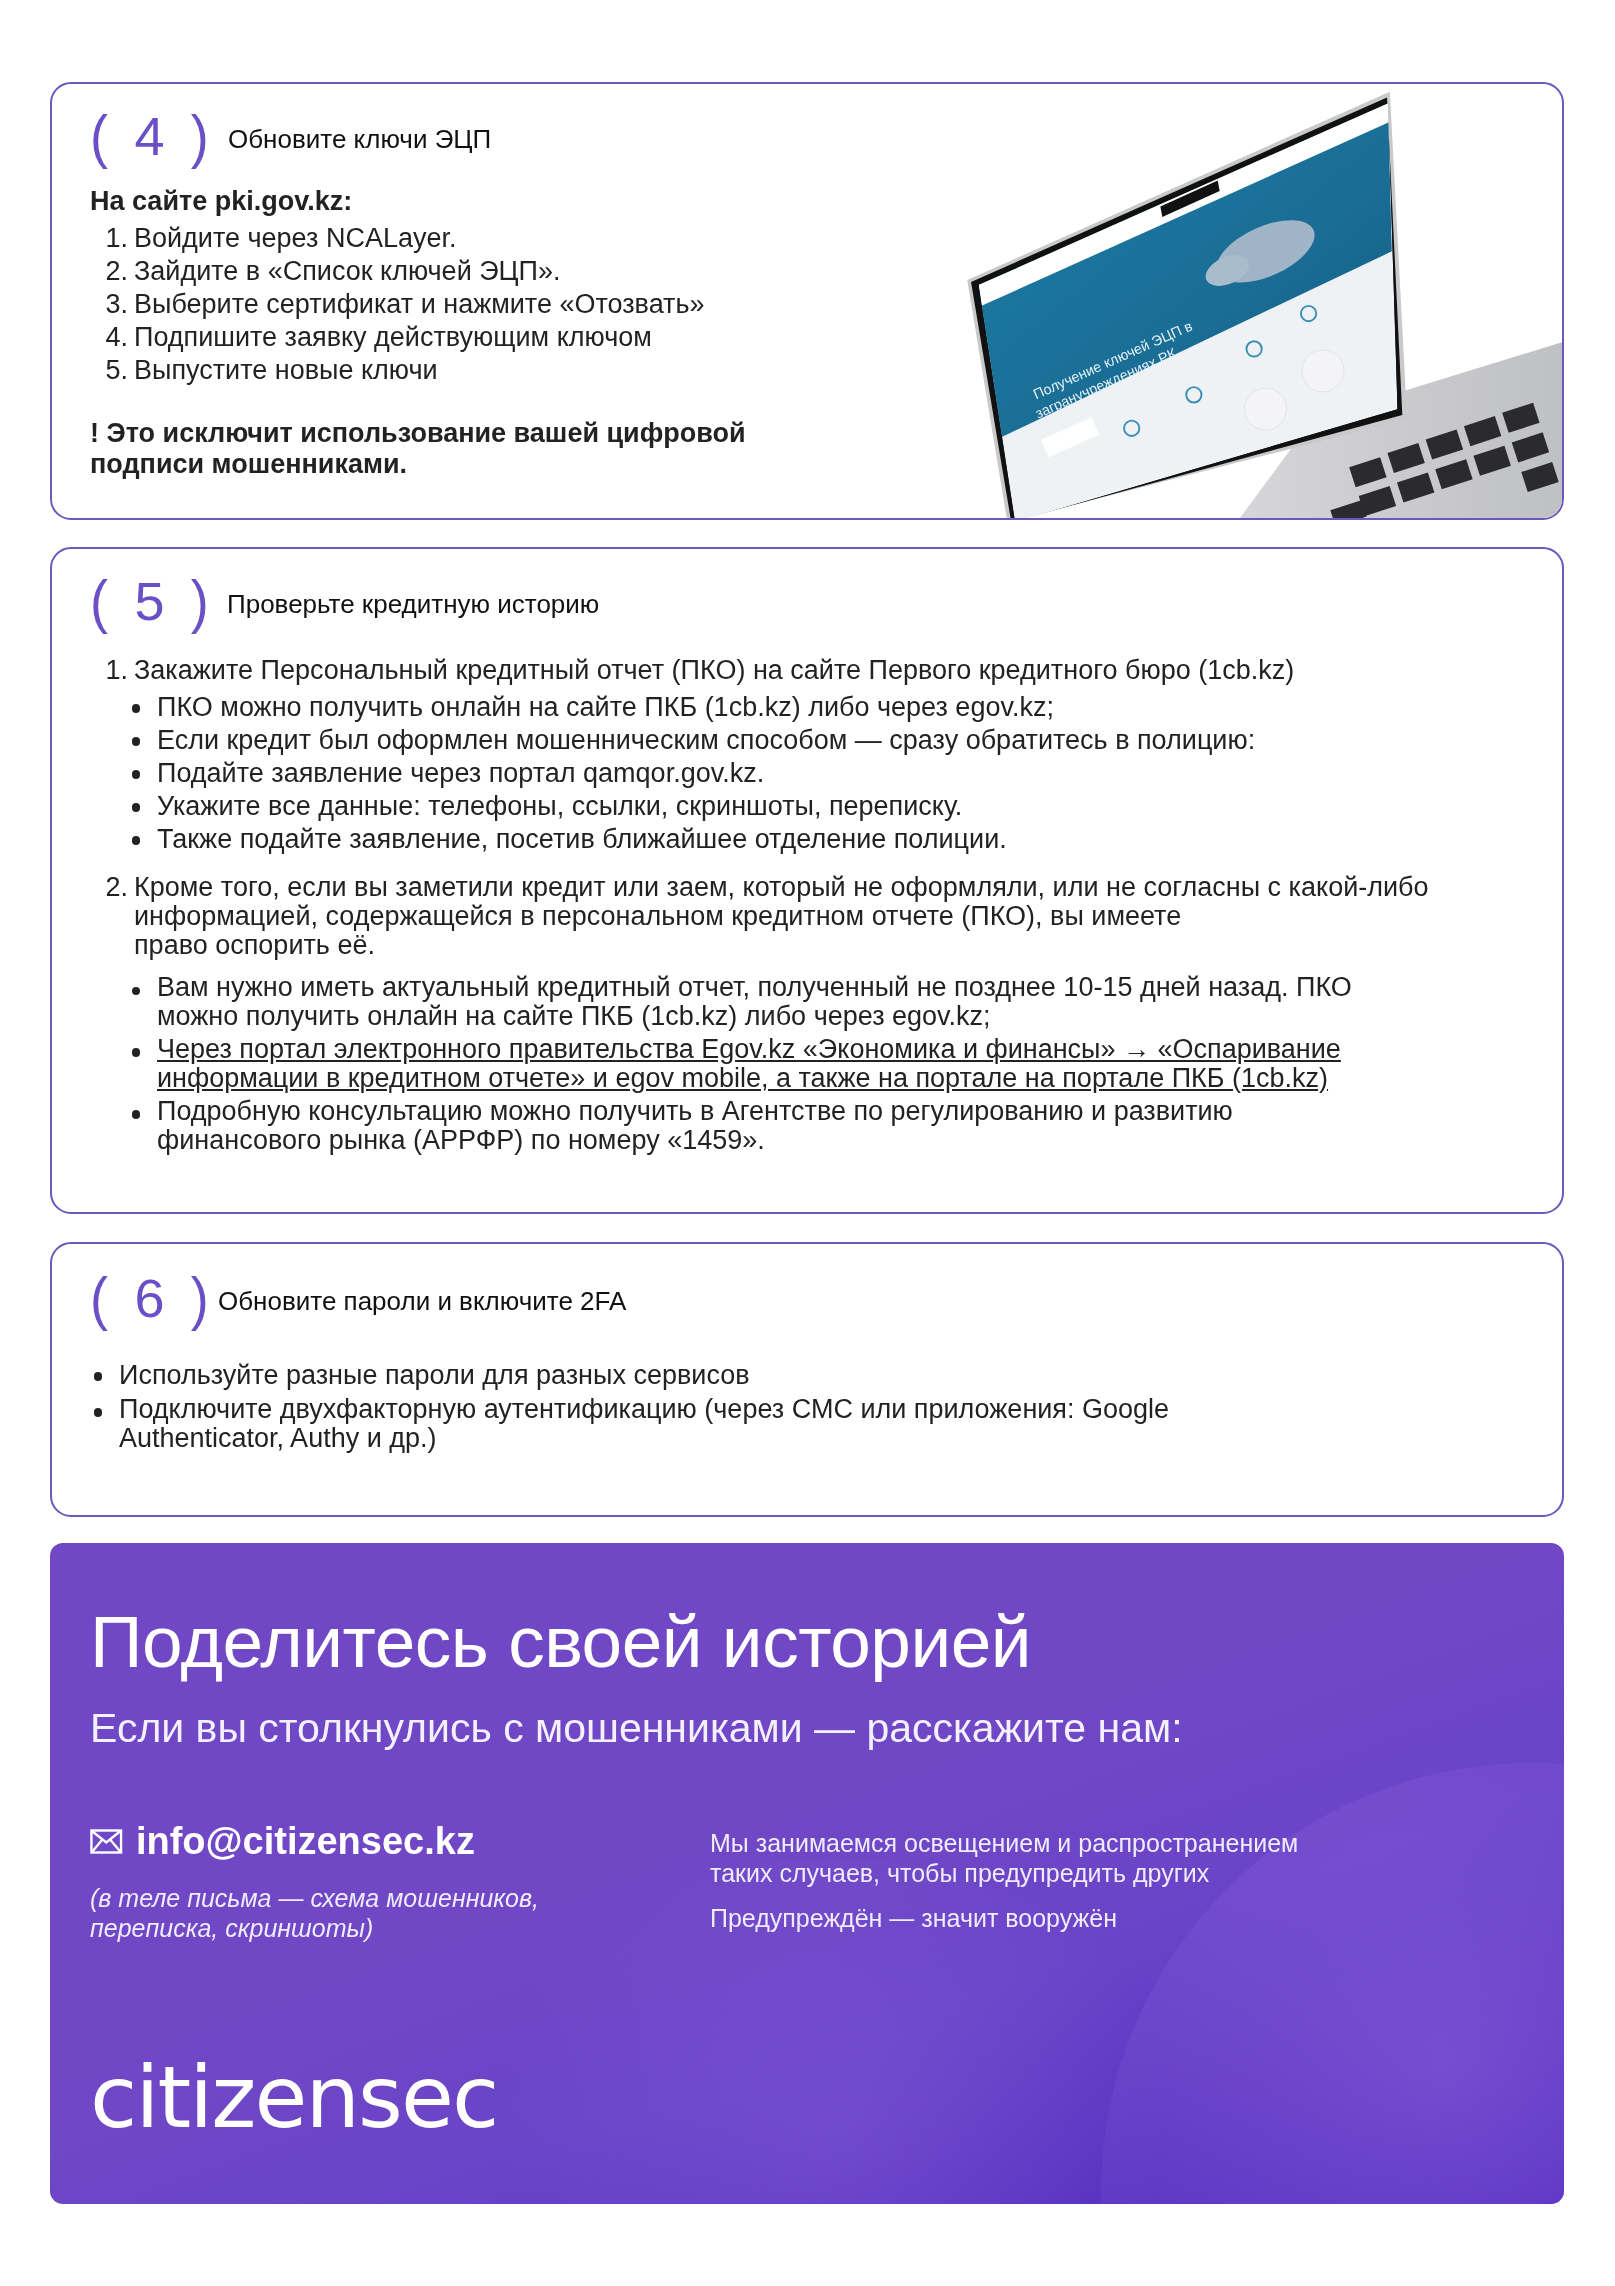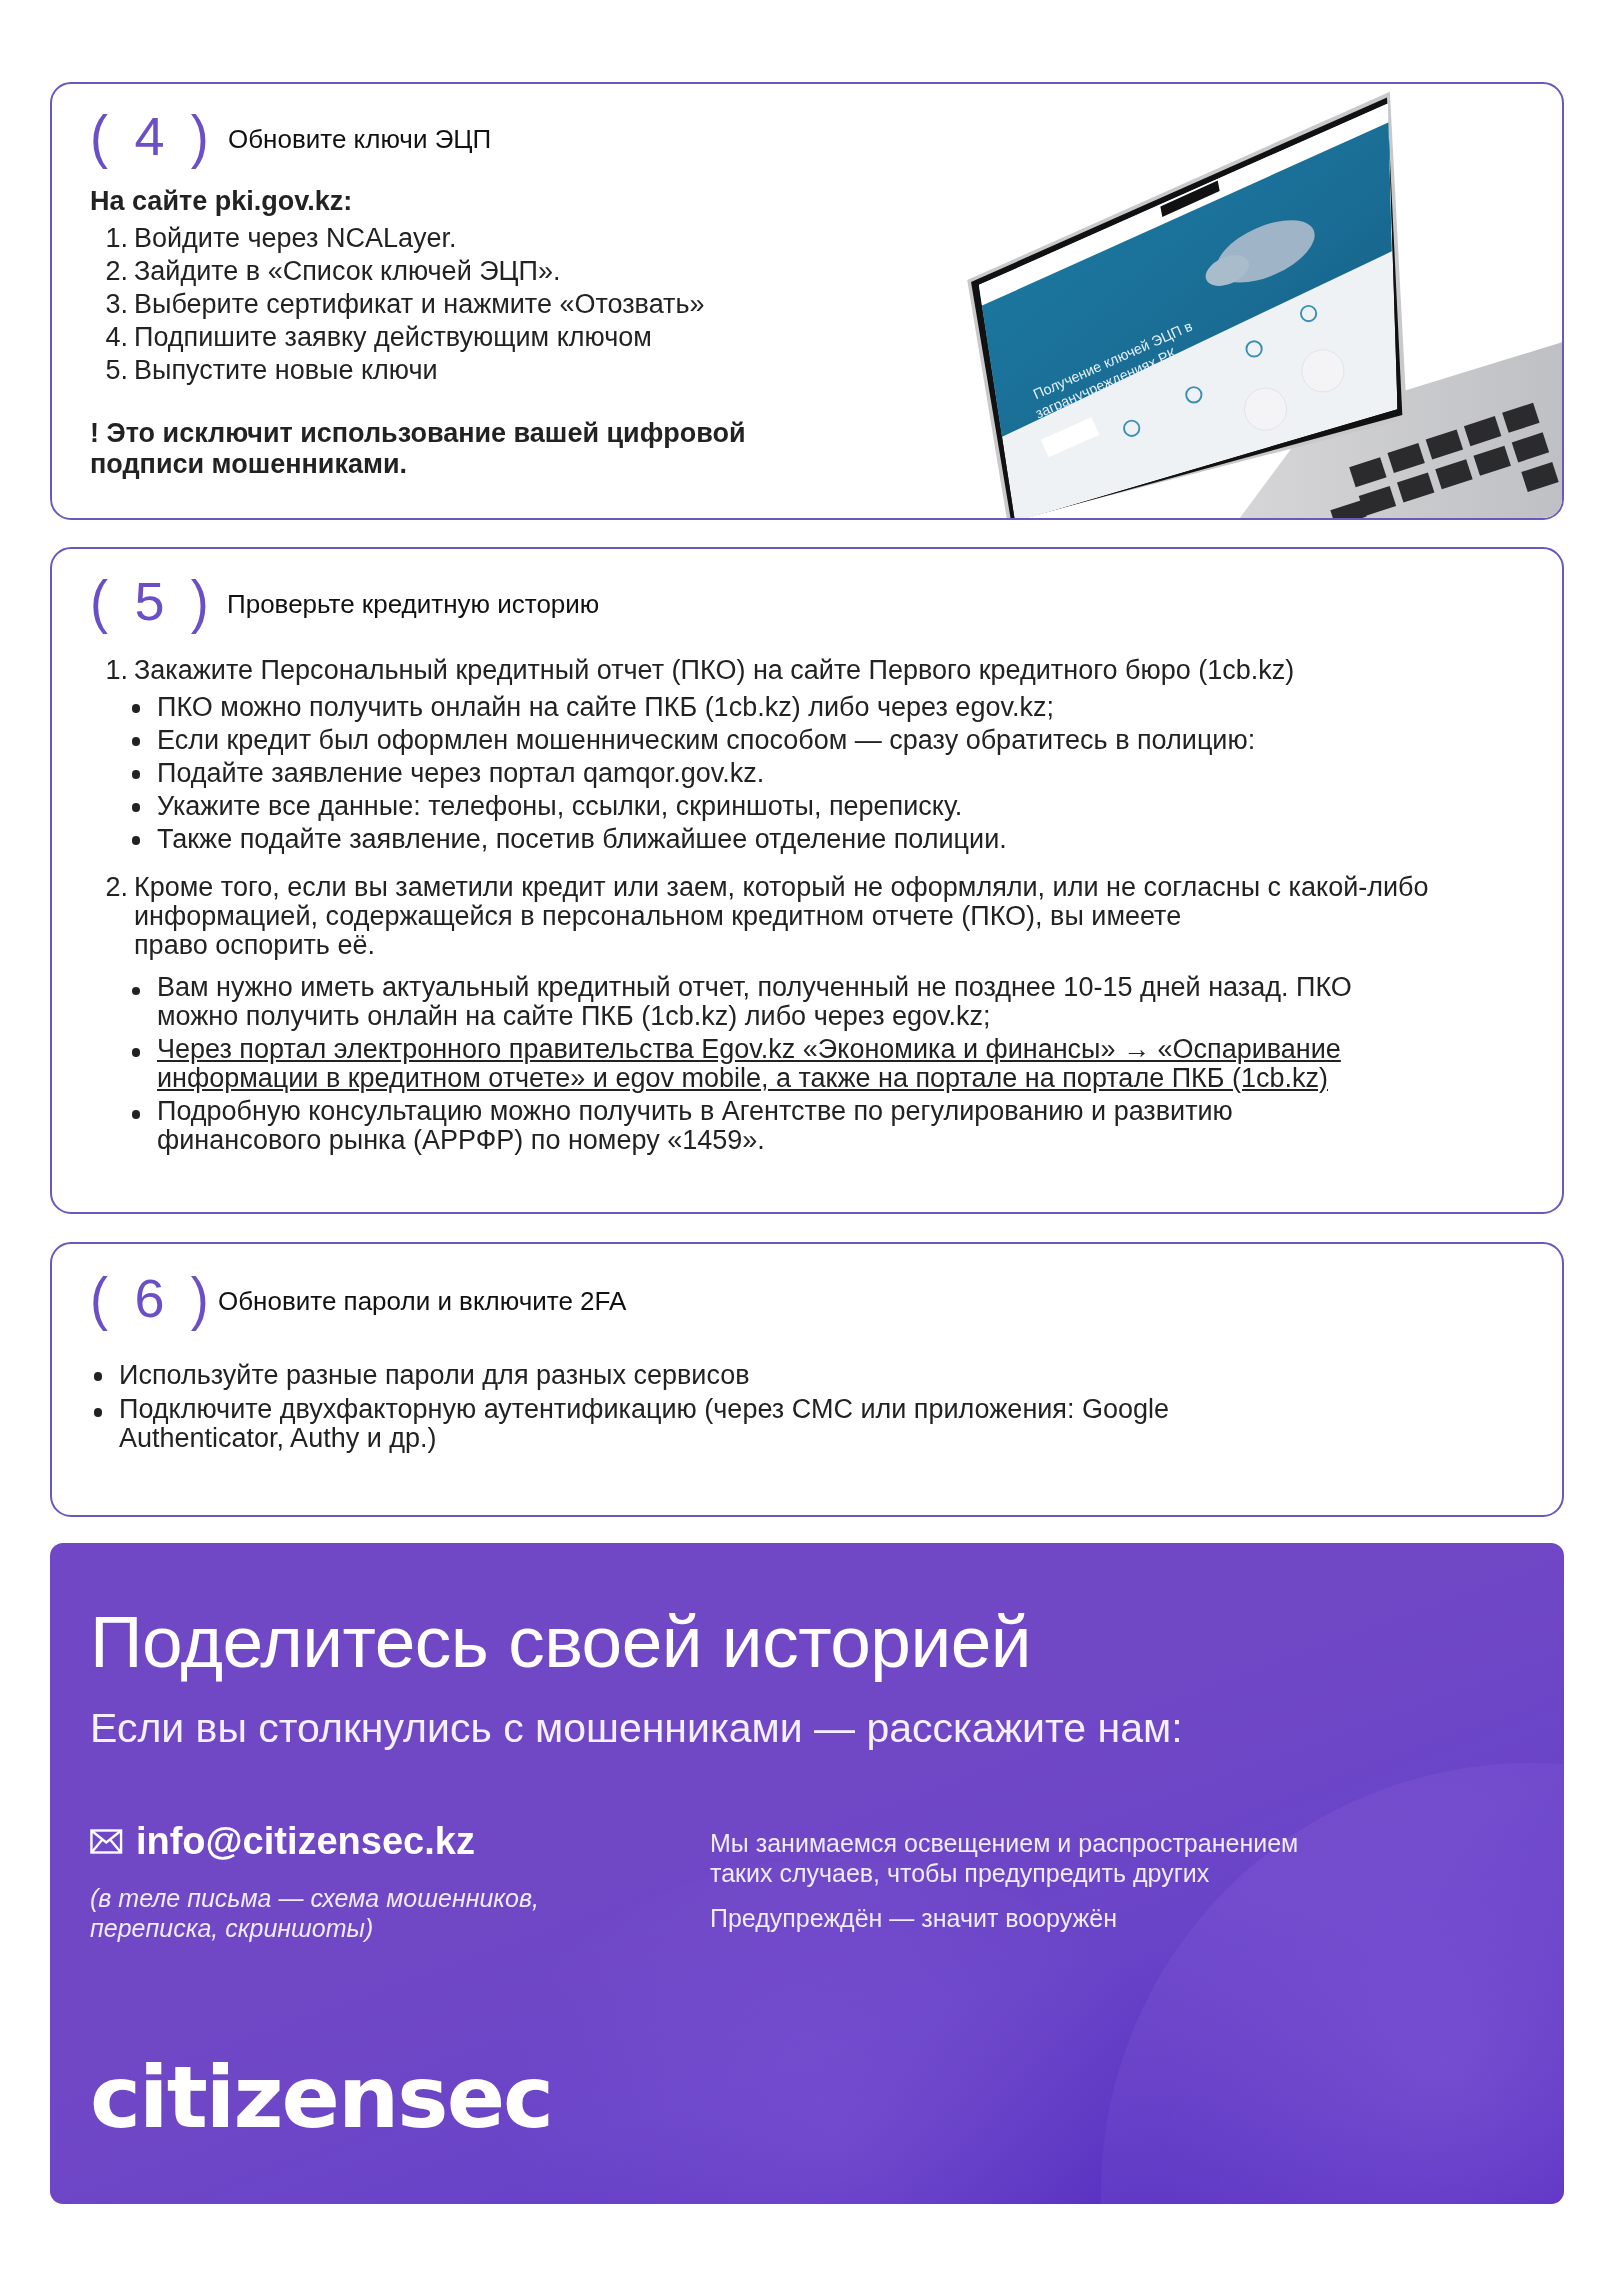--- a/index.html
+++ b/index.html
@@ -47,21 +47,21 @@
   .glow2 {
     position: absolute; left: 401px; top: 315px; width: 765px; height: 669px; border-radius: 50%;
     background: radial-gradient(circle at 50% 40%, rgba(130,90,215,0.45), rgba(120,80,210,0) 60%);
   }
   .b-title { position: absolute; left: 40px; top: 59px; font-size: 73px; color: #fff; line-height: 1.1; letter-spacing: -0.5px; }
   .b-sub { position: absolute; left: 40px; top: 161px; font-size: 41px; color: #f4f0ff; line-height: 1.2; }
   .b-email { position: absolute; left: 40px; top: 277px; font-size: 38px; font-weight: 700; color: #fff; display: flex; align-items: center; gap: 13.4px; }
   .b-note { position: absolute; left: 40px; top: 340px; font-size: 25px; line-height: 30px; color: #f0ebff; font-style: italic; }
   .b-right { position: absolute; left: 660px; top: 285px; font-size: 25px; line-height: 30px; color: #f0ebff; }
   .b-right .p2 { margin-top: 15.3px; }
-  .logo { position: absolute; left: 40px; top: 511px; font-size: 86px; font-weight: 700; color: #fff; letter-spacing: -1.9px; font-family: "DejaVu Sans", sans-serif; line-height: 1; }
+  .logo { position: absolute; left: 40px; top: 511px; font-size: 86px; font-weight: 400; color: #fff; letter-spacing: -1.9px; font-family: "DejaVu Sans", sans-serif; line-height: 1; }
 </style>
 </head>
 <body>
 
 <section class="card" id="card4">
   <div class="num" style="left:38px; top:25px;">
     <span class="paren">(</span>&nbsp;<span>4</span>&nbsp;<span class="paren">)</span>
   </div>
   <div class="sec-title" style="left:176px; top:42px;">Обновите ключи ЭЦП</div>
 

